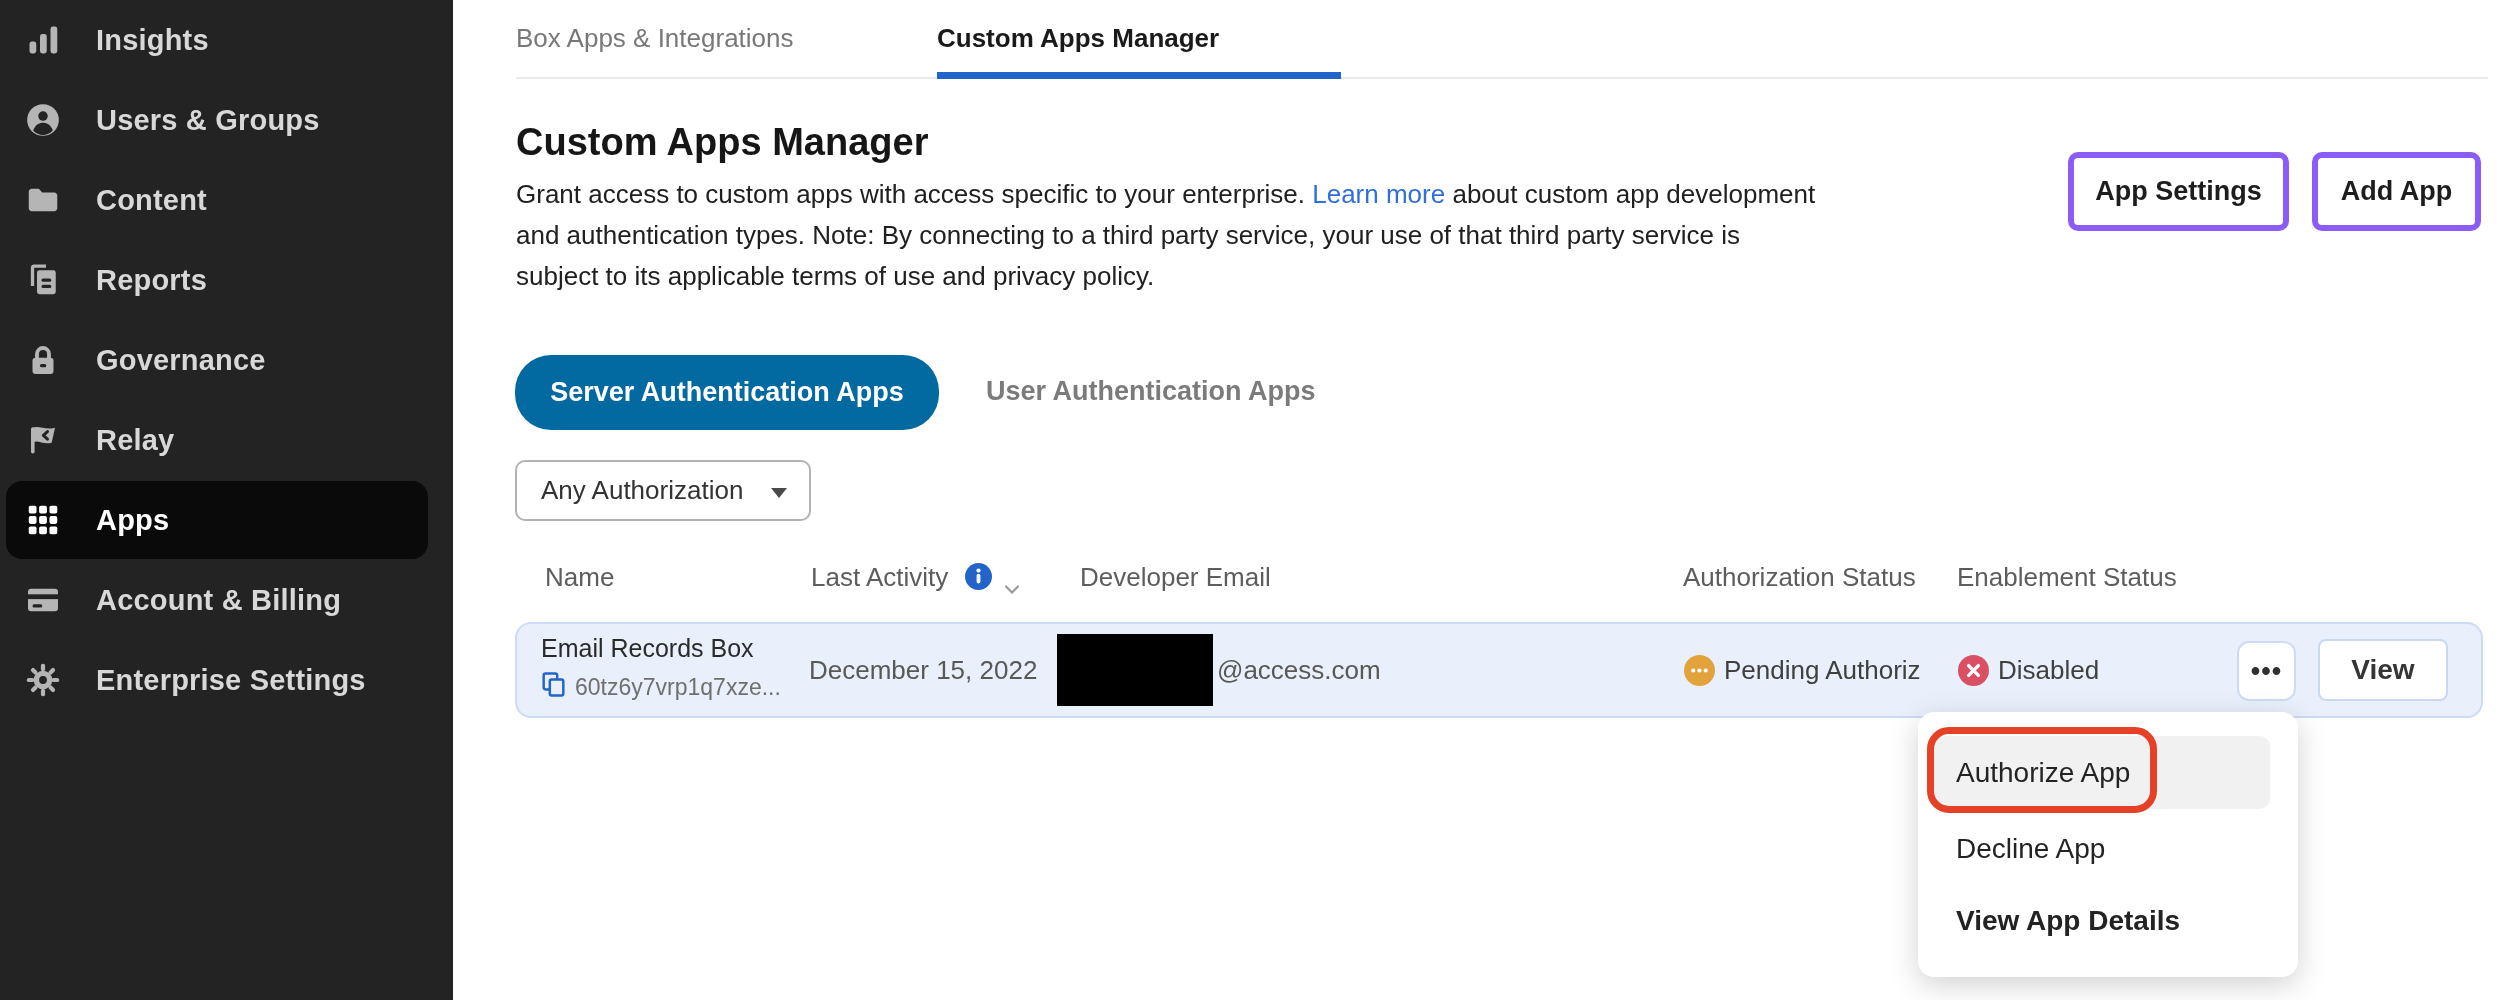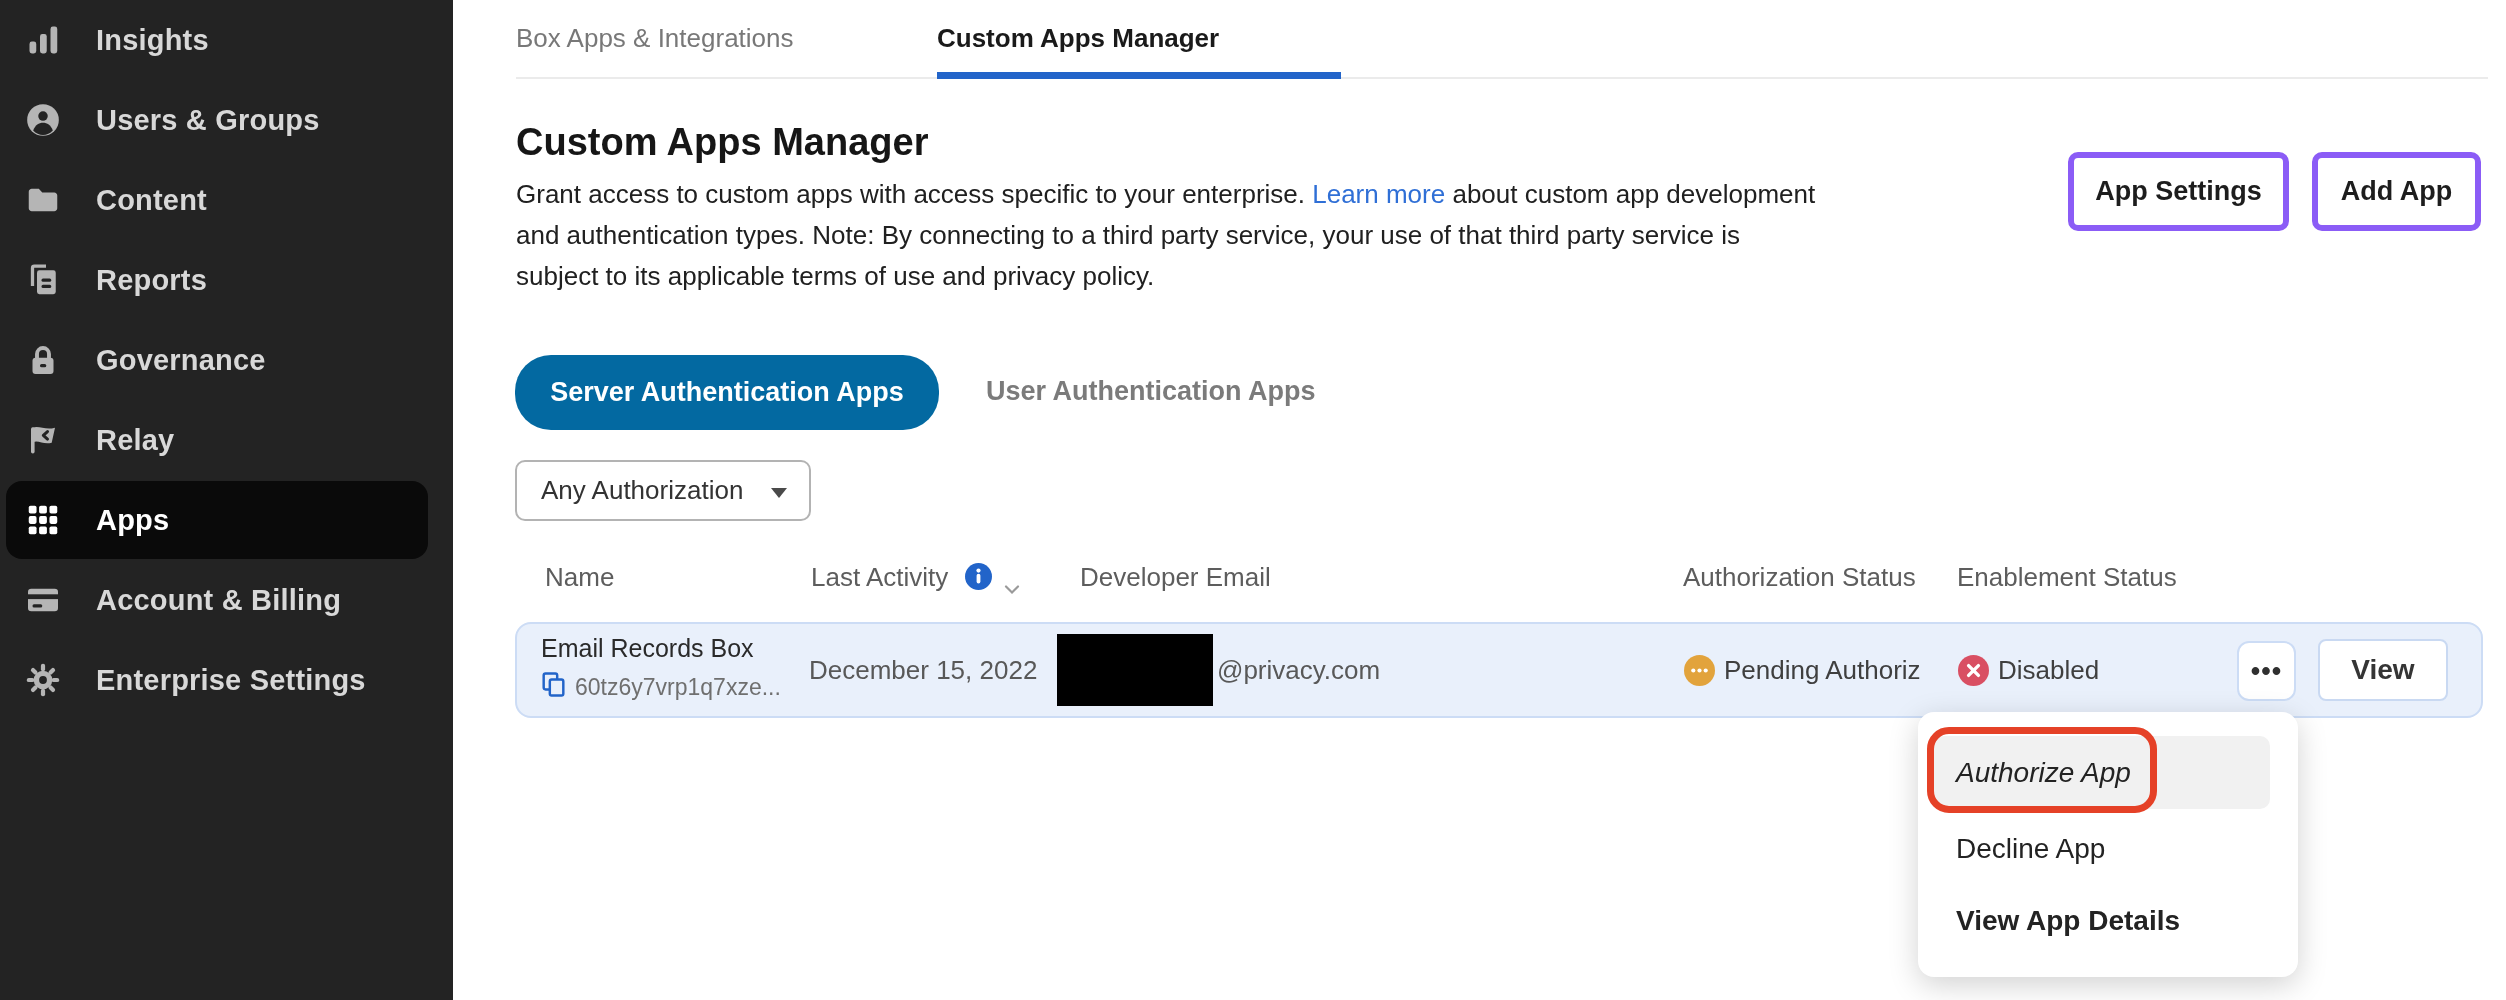--- a/index.html
+++ b/index.html
@@ -77,21 +77,21 @@
   .more-btn span{font-size:27px;font-weight:700;color:#2f2f2f;letter-spacing:1px;line-height:1;}
   .view-btn{position:absolute;left:1801px;top:15px;width:130px;height:62px;background:#fff;border:2px solid #c9d9f2;
             border-radius:8px;box-sizing:border-box;display:flex;align-items:center;justify-content:center;
             font-size:28px;font-weight:700;color:#353535;cursor:pointer;}
 
   
   .menu{position:absolute;left:1918px;top:712px;width:380px;height:265px;background:#fff;border-radius:16px;
         box-shadow:0 8px 30px rgba(0,0,0,.18);z-index:5;}
   .menu-item{position:absolute;left:16px;width:336px;height:73px;display:flex;align-items:center;
              padding-left:22px;box-sizing:border-box;font-size:28px;color:#232323;cursor:pointer;}
-  .mi-0{top:24px;background:#f1f1f1;border-radius:10px;font-style:italic;}
+  .mi-0{top:24px;background:#f1f1f1;border-radius:10px;}
   .mi-1{top:100px;}
   .mi-2{top:172px;font-weight:bold;}
 
   
   .annotation{position:absolute;left:1927px;top:727px;width:230px;height:86px;border:7px solid #e54127;
               border-radius:22px;box-sizing:border-box;z-index:6;pointer-events:none;}
 </style>
 </head>
 <body>
 
@@ -262,21 +262,21 @@
     <div class="row-name">Email Records Box</div>
     <span class="row-copy">
       <svg width="25" height="27" viewBox="0 0 20 22">
         <rect x="2" y="2" width="11" height="13" rx="1.5" fill="none" stroke="#2264c9" stroke-width="2"></rect>
         <rect x="7" y="7" width="11" height="13" rx="1.5" fill="#e9f0fb" stroke="#2264c9" stroke-width="2"></rect>
       </svg>
     </span>
     <div class="row-appid">60tz6y7vrp1q7xze...</div>
     <div class="row-date">December 15, 2022</div>
     <div class="row-redaction"></div>
-    <div class="row-email">@privacy.com</div>
+    <div class="row-email">@access.com</div>
     <span class="st-icon st-pending-icon">
       <svg width="31" height="31" viewBox="0 0 31 31">
         <circle cx="15.5" cy="15.5" r="15.5" fill="#e2a33c"></circle>
         <circle cx="9.3" cy="15.5" r="2.1" fill="#fff"></circle>
           <circle cx="15.5" cy="15.5" r="2.1" fill="#fff"></circle>
           <circle cx="21.7" cy="15.5" r="2.1" fill="#fff"></circle>
       </svg>
     </span>
     <div class="st-pending-text">Pending Authorization</div>
     <span class="st-icon st-disabled-icon">

